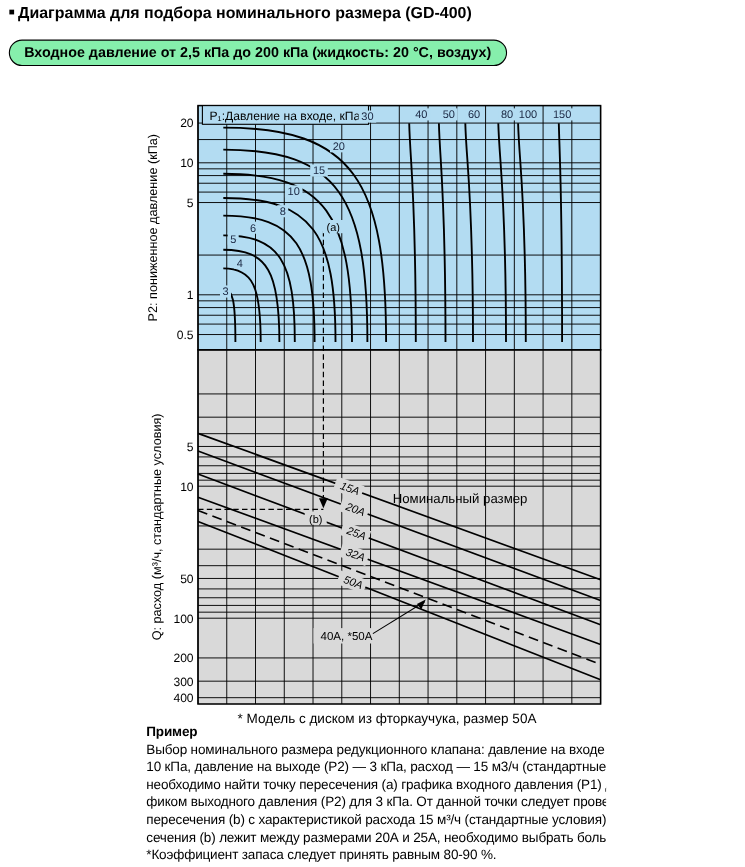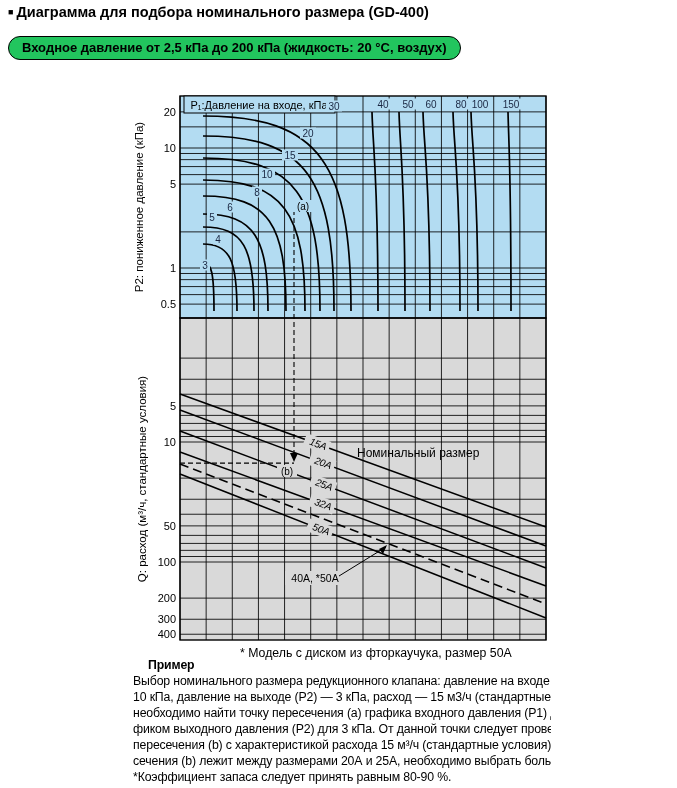--- a/index.html
+++ b/index.html
@@ -1,28 +1,28 @@
 <!DOCTYPE html>
 <html><head>
 <meta charset="utf-8">
 <style>
   html,body{margin:0;padding:0;background:#fff;}
   .page{position:relative;width:551px;height:788px;background:#fff;overflow:hidden;
         font-family:"Liberation Sans","DejaVu Sans",sans-serif;color:#000;}
   .page-title{position:absolute;left:8px;top:4px;font-size:14.5px;font-weight:bold;white-space:nowrap;}
   .bullet{font-size:9px;vertical-align:2px;margin-right:3px;}
-  .pill{position:absolute;left:8px;top:36px;display:inline-block;background:#22c55e;
+  .pill{position:absolute;left:8px;top:36px;display:inline-block;background:#86efac;
         border:1.5px solid #000;border-radius:12px;padding:0 13px;height:22px;line-height:21px;
         font-size:13px;font-weight:bold;white-space:nowrap;}
   svg.chart{position:absolute;left:0;top:85px;}
   svg.chart text{font-family:"Liberation Sans","DejaVu Sans",sans-serif;}
-  .footnote{position:absolute;left:240px;top:646px;font-size:12.3px;white-space:nowrap;}
+  .footnote{position:absolute;left:216px;top:646px;font-size:12.3px;white-space:nowrap;}
   .example{position:absolute;left:133px;top:657px;width:544px;font-size:12.3px;
            letter-spacing:-0.15px;line-height:16px;white-space:nowrap;}
-  .example-heading{font-weight:bold;margin-left:15px;}
+  .example-heading{font-weight:bold;}
 </style>
 </head>
 <body>
 
 <div class="page">
   <div class="page-title"><span class="bullet">■</span><span>Диаграмма для подбора номинального размера (GD-400)</span></div>
   <div class="pill">Входное давление от 2,5 кПа до 200 кПа (жидкость: 20 °С, воздух)</div>
   <svg class="chart" id="nomograph" width="677" height="563" viewBox="0 85 677 563">
       <rect x="180" y="96" width="366" height="222" fill="#b3dcf2"></rect>
       <rect x="180" y="318" width="366" height="322" fill="#d9d9d9"></rect>

